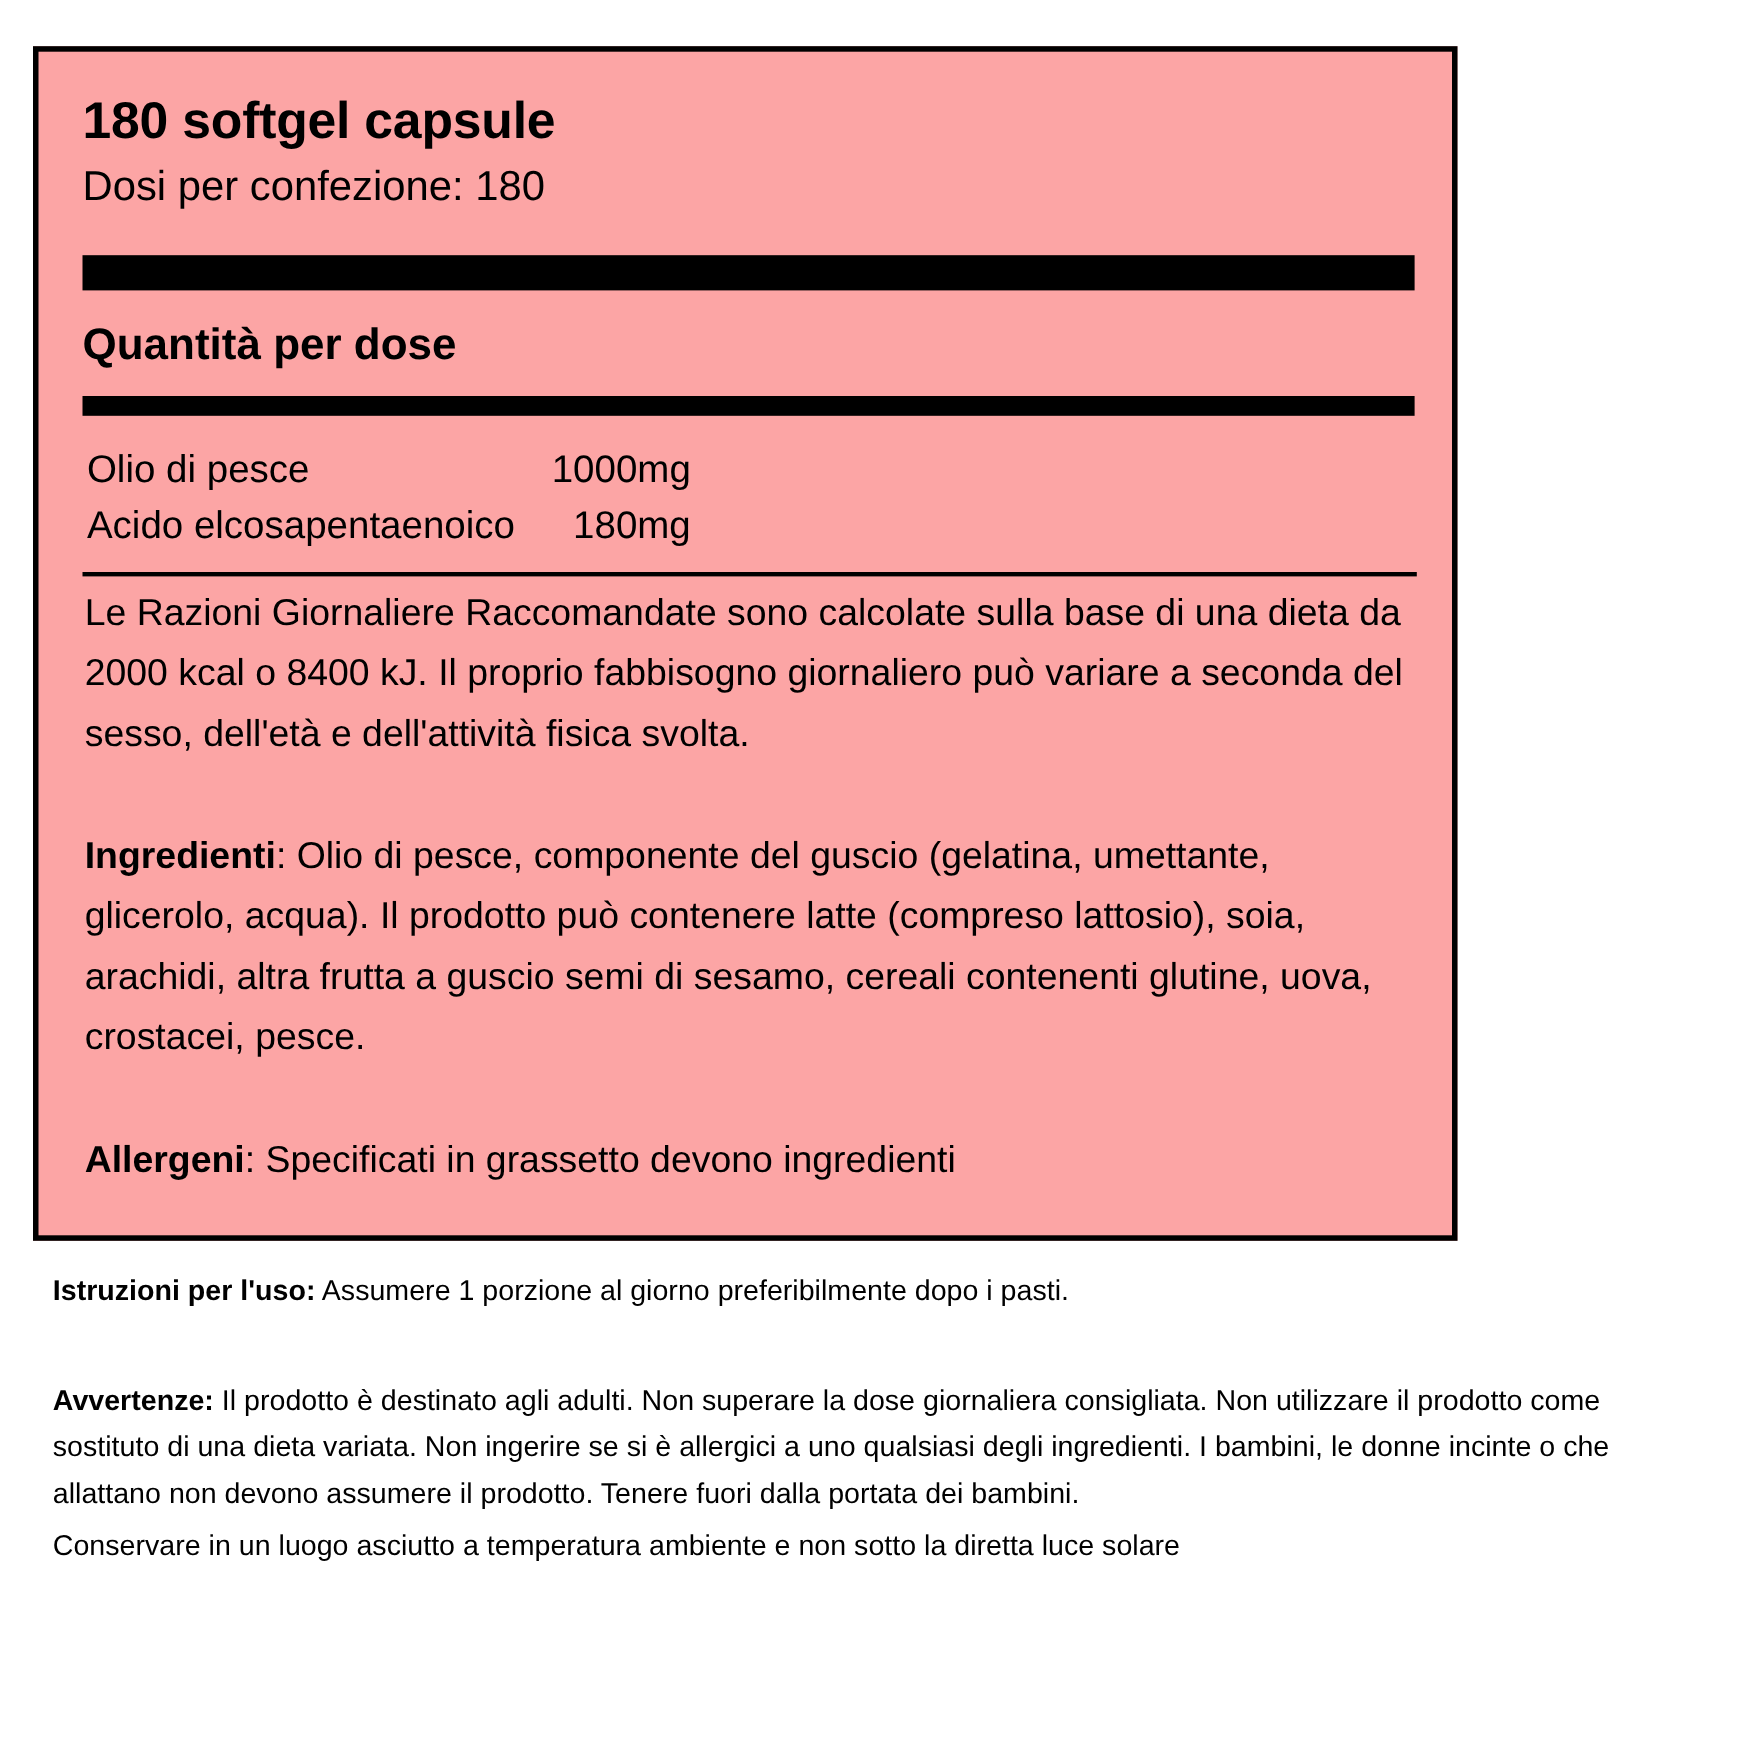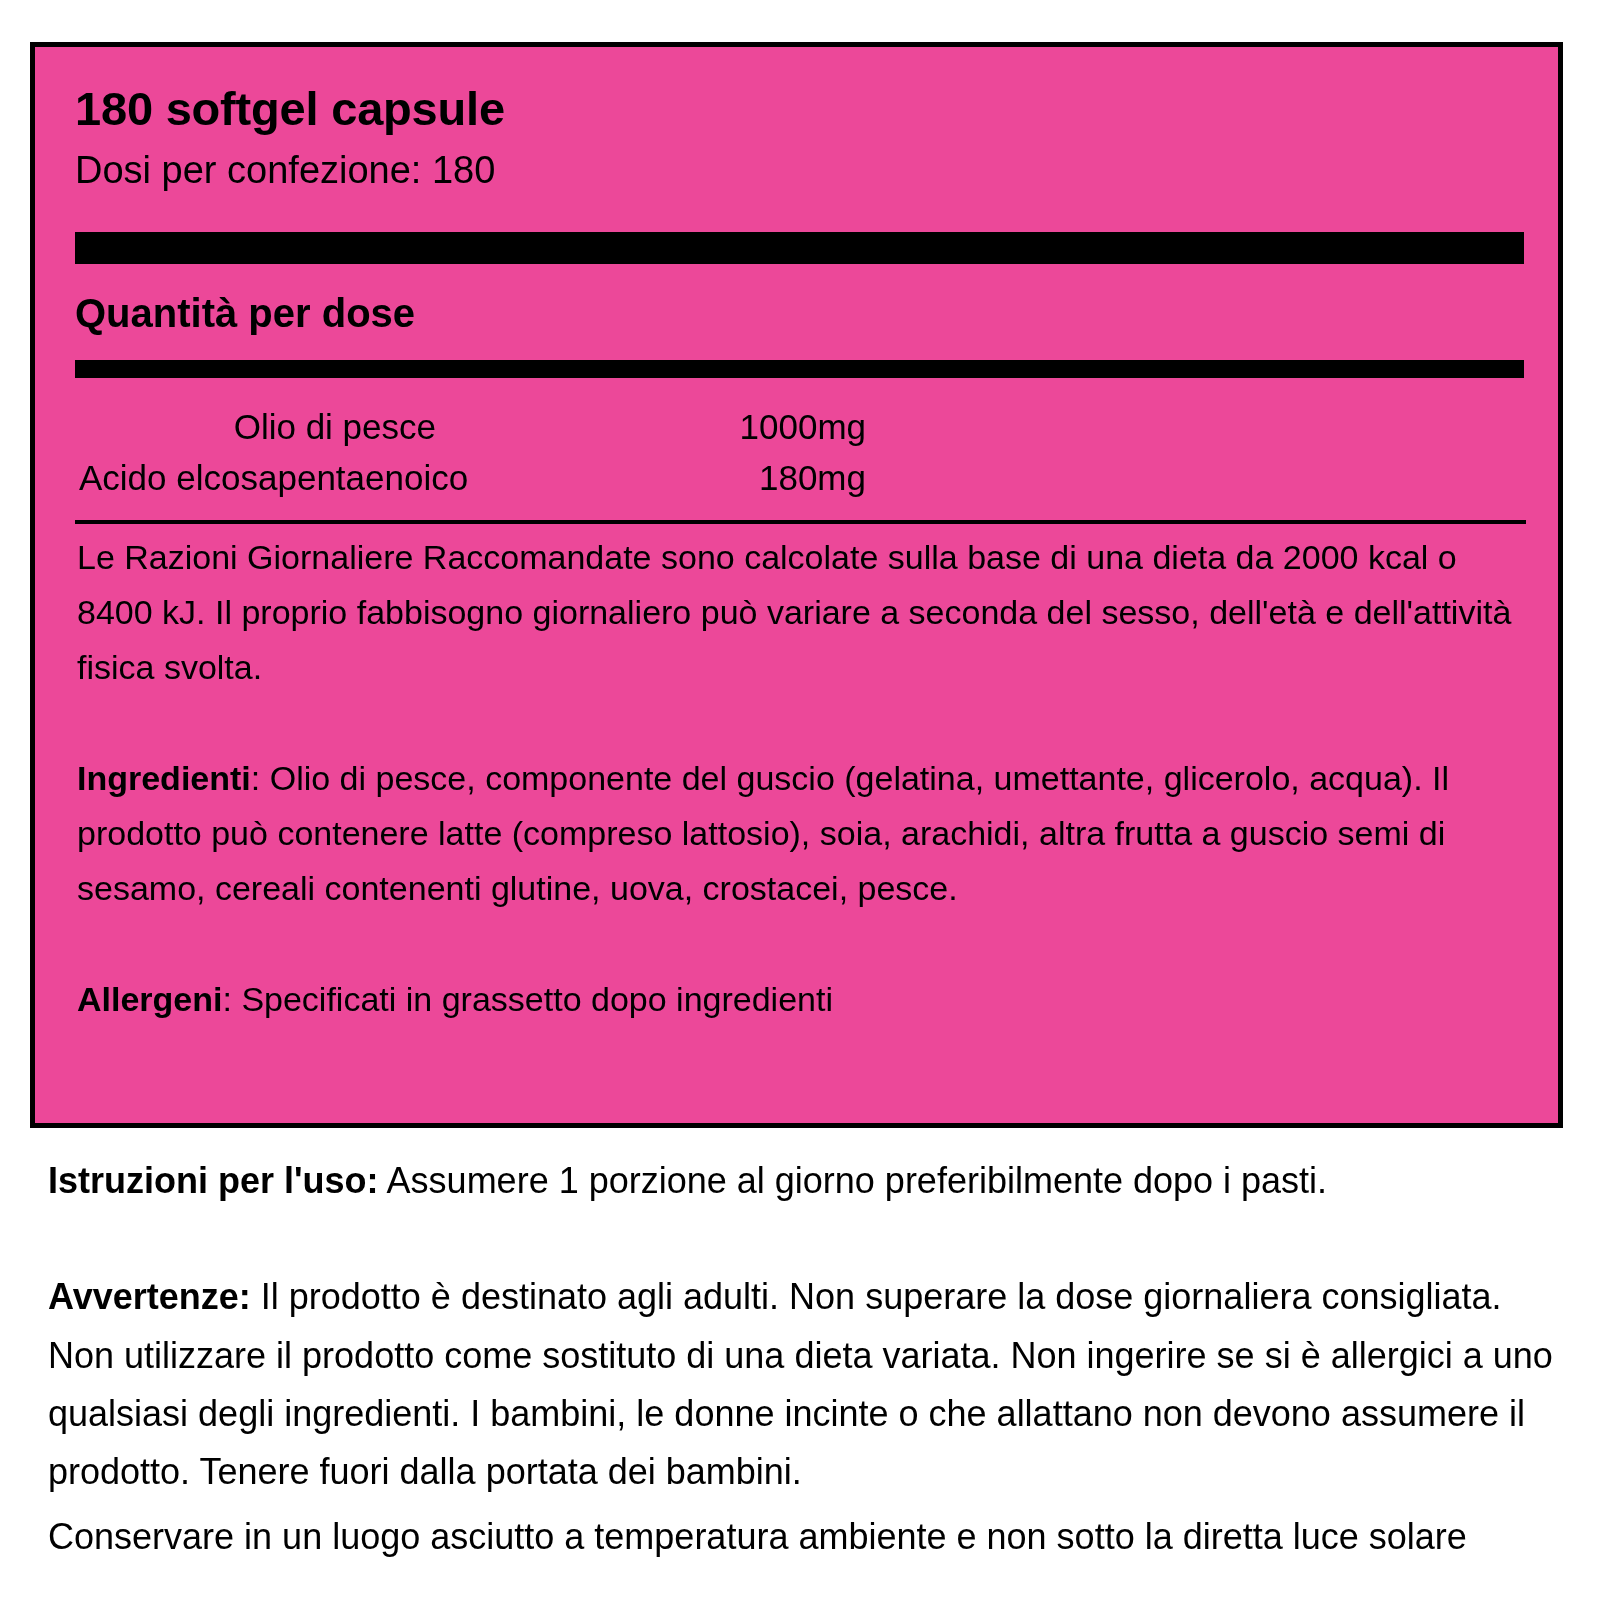--- a/index.html
+++ b/index.html
@@ -20,25 +20,25 @@
     width: 1600px;
     height: 1600px;
     background: #ffffff;
   }
 
   
   .facts-box {
     position: absolute;
     left: 30px;
     top: 42px;
-    width: 1533px;
+    width: 1295px;
     height: 1086px;
     border: 5px solid #000000;
     box-sizing: border-box;
-    background: #ec4899;
+    background: #fca5a5;
   }
 
   .facts-inner {
     position: relative;
     height: 100%;
     padding: 0 30px 0 40px;
     box-sizing: border-box;
   }
 
   .product-title {
@@ -136,21 +136,21 @@
 
   
   .below {
     position: absolute;
     left: 48px;
     top: 1152px;
     width: 1510px;
   }
 
   .below .para {
-    font-size: 36px;
+    font-size: 26px;
     line-height: 1.62;
     padding-left: 0;
   }
 
   .usage {
     padding-top: 0;
   }
 
   .warnings {
     padding-top: 58px;
@@ -190,21 +190,21 @@
 
       <div class="rule-thin"></div>
 
       <div class="para">Le Razioni Giornaliere Raccomandate sono calcolate sulla base di una dieta da 2000 kcal o 8400 kJ. Il proprio fabbisogno giornaliero può variare a seconda del sesso, dell'età e dell'attività fisica svolta.</div>
 
       <div class="para ingredients">
         <span class="b">Ingredienti</span><span>: Olio di pesce, componente del guscio (gelatina, umettante, glicerolo, acqua). Il prodotto può contenere latte (compreso lattosio), soia, arachidi, altra frutta a guscio semi di sesamo, cereali contenenti glutine, uova, crostacei, pesce.</span>
       </div>
 
       <div class="para allergens">
-        <span class="b">Allergeni</span><span>: Specificati in grassetto dopo ingredienti</span>
+        <span class="b">Allergeni</span><span>: Specificati in grassetto devono ingredienti</span>
       </div>
 
     </div>
   </div>
 
   <div class="below">
 
     <div class="para usage">
       <span class="b">Istruzioni per l'uso:</span><span> Assumere 1 porzione al giorno preferibilmente dopo i pasti.</span>
     </div>

